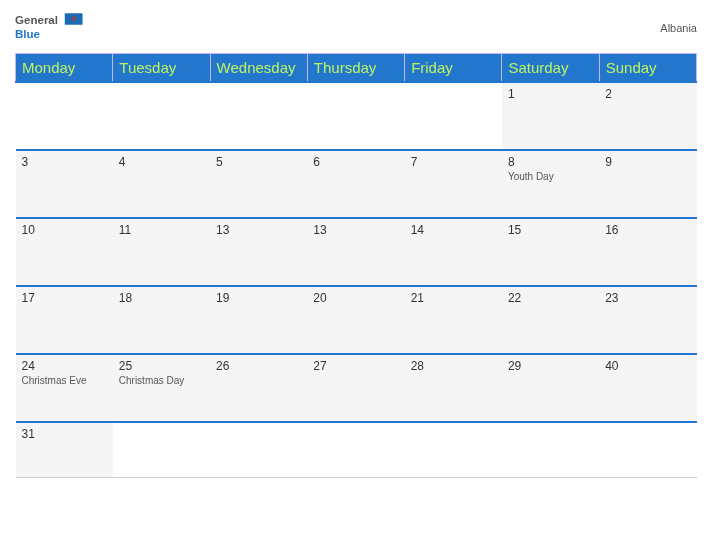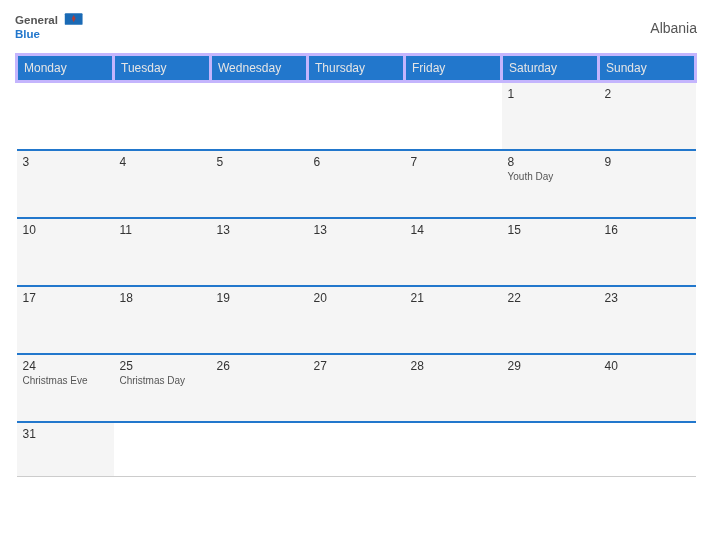--- a/index.html
+++ b/index.html
@@ -32,37 +32,37 @@
       line-height: 1.1;
     }
     .month-title {
       font-size: 32px;
       font-weight: normal;
       color: #333;
       text-align: center;
       flex: 1;
     }
     .country-label {
-      font-size: 14px;
+      font-size: 11px;
       color: #555;
       min-width: 60px;
       text-align: right;
     }
     .calendar-grid {
       width: 100%;
       border-collapse: collapse;
     }
     .calendar-grid th {
       background: #2277cc;
-      color: #e5e5e5;
-      font-size: 12px;
+      color: #bef264;
+      font-size: 15px;
       font-weight: normal;
       padding: 5px 6px;
       text-align: left;
-      border: 3px solid #c4b5fd;
+      border: 1px solid #c4b5fd;
     }
     .calendar-grid td {
       width: calc(100% / 7);
       vertical-align: top;
       padding: 4px 6px;
       height: 68px;
       border-top: 2px solid #2277cc;
       border-bottom: none;
       border-left: none;
       border-right: none;

